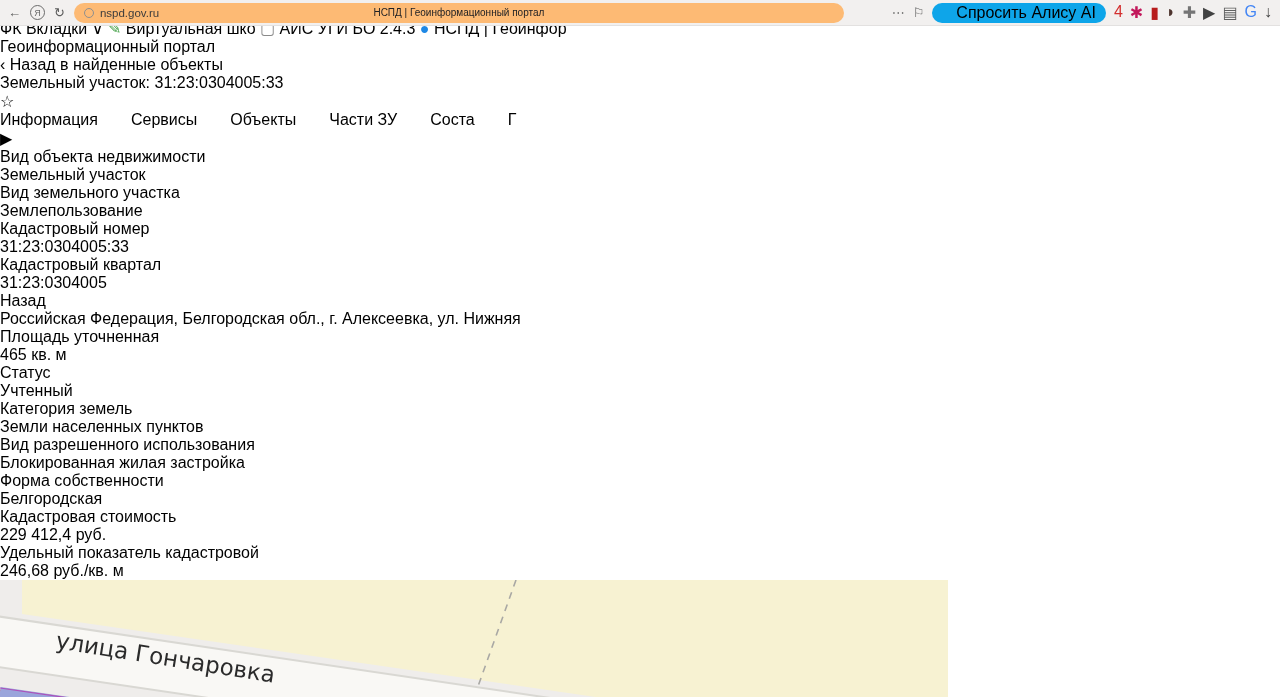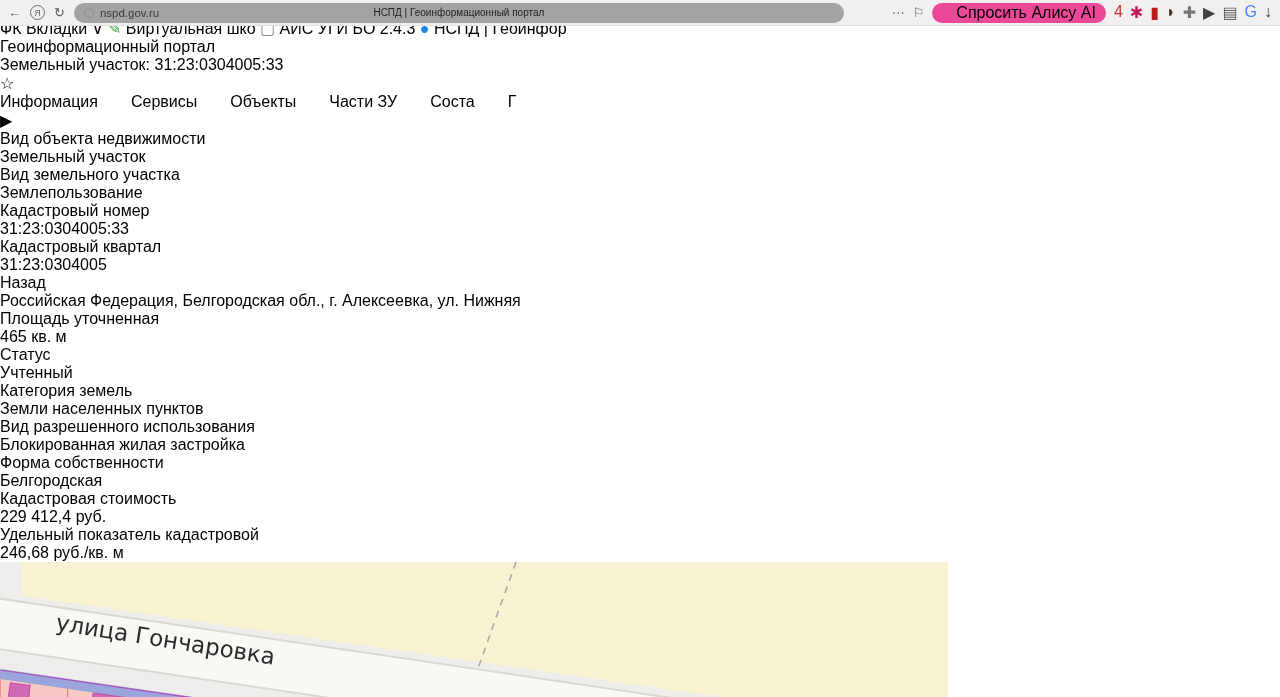--- a/index.html
+++ b/index.html
@@ -7,27 +7,27 @@
   body { font-family:"Liberation Sans", sans-serif; }
   .screen { position:relative; width:1280px; height:697px; background:#fff; }
 
   
   .chrome { position:absolute; left:0; top:0; width:1280px; height:26px;
     background:#f2f0ef; border-bottom:1px solid #e3e1e0;
     display:flex; align-items:center; padding:0 8px; gap:9px; }
   .nav-ic { color:#5c5c5c; font-size:13px; line-height:1; cursor:default; }
   .ya-home { width:15px; height:15px; border:1.4px solid #6b6b6b; border-radius:50%;
     font-size:9px; color:#6b6b6b; display:flex; align-items:center; justify-content:center; }
-  .url-pill { position:relative; flex:1; max-width:770px; height:20px; background:#a3a3a3;
+  .url-pill { position:relative; flex:1; max-width:770px; height:20px; background:#fdba74;
     border-radius:10px; display:flex; align-items:center; padding:0 10px; gap:6px; }
   .site-ic { width:10px; height:10px; border:1.4px solid #8f8f8f; border-radius:50%; }
   .url-text { font-size:11.5px; color:#3c3c3c; }
   .page-title { position:absolute; left:0; right:0; text-align:center; font-size:10px; color:#202124; pointer-events:none; }
   .chrome-right { display:flex; align-items:center; gap:8px; margin-left:auto; }
-  .alice-pill { height:20px; background:#ec4899; border-radius:10px; display:flex; align-items:center; gap:6px; padding:0 10px 0 4px; }
+  .alice-pill { height:20px; background:#0ea5e9; border-radius:10px; display:flex; align-items:center; gap:6px; padding:0 10px 0 4px; }
   .alice-ic { width:14px; height:14px; border-radius:50%; background:linear-gradient(140deg,#ff4f38,#d württ; } 
   .alice-ic { width:14px; height:14px; border-radius:50%; background:linear-gradient(140deg,#ff4f38 30%,#b62cc4); }
   .alice-label { font-size:11.5px; color:#2f2f2f; }
   .ext { width:16px; height:16px; border-radius:4px; display:flex; align-items:center; justify-content:center;
     font-size:10px; font-weight:bold; background:#ffffff00; }
   .ext span { pointer-events:none; }
 
   
   .bm-bar { position:absolute; left:0; top:26px; width:1280px; height:22px; background:#f8f6f5;
     border-bottom:1px solid #e6e4e2; display:flex; align-items:center; padding:0 10px; gap:16px; overflow:hidden; }
@@ -143,20 +143,24 @@
       <span class="bm-ico" style="color: rgb(30, 136, 229);">●</span>
       <span class="bm-label">НСПД | Геоинфор</span>
     </span></div>
 
   <aside class="panel">
     <div class="panel-head">
       <span class="burger"><i></i><i></i><i></i></span>
       <span class="logo"><i></i></span>
       <span class="app-title">Геоинформационный портал</span>
     </div>
+    <div class="back-link">
+      <span class="back-chev">‹</span>
+      <span>Назад в найденные объекты</span>
+    </div>
     <div class="obj-title">Земельный участок: 31:23:0304005:33</div>
     <div class="fav">☆</div>
     <div class="tabs">
       <span style="display:flex;gap:33px">
           <span class="tab active">Информация</span>
           <span class="tab">Сервисы</span>
           <span class="tab">Объекты</span>
           <span class="tab">Части ЗУ</span>
           <span class="tab">Соста</span>
           <span class="tab">Г</span>

